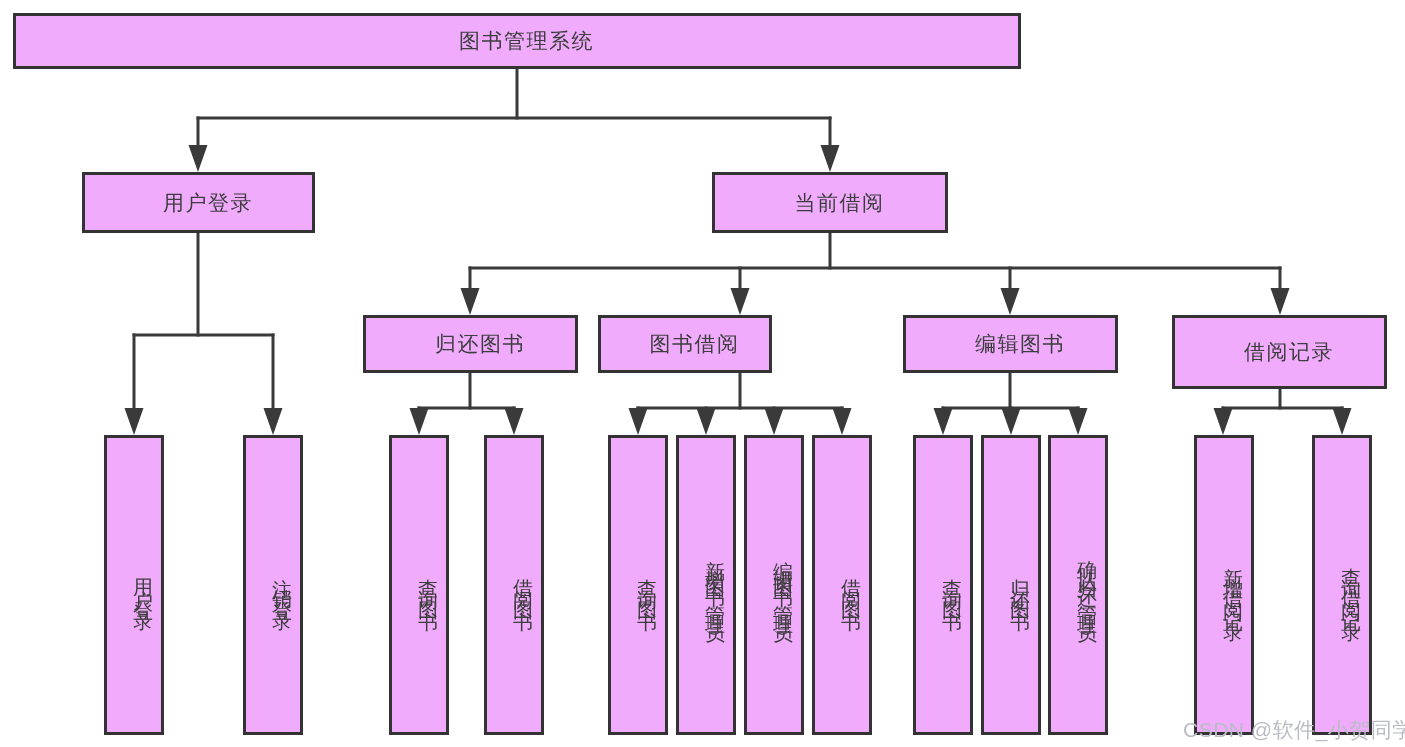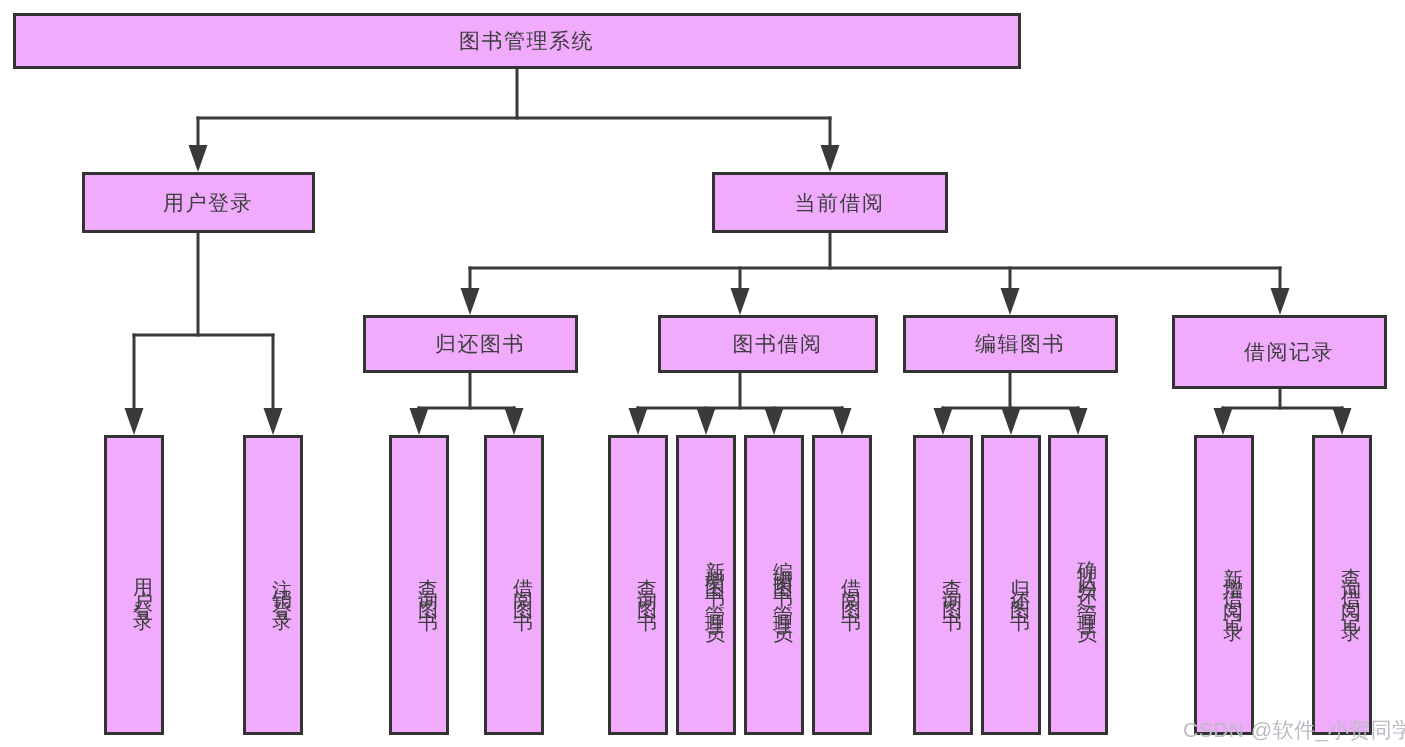--- a/index.html
+++ b/index.html
@@ -118,21 +118,21 @@
   <div class="node node-h" style="left:82px;top:172px;width:233px;height:61px">
     <span>用户登录</span>
   </div>
   <div class="node node-h" style="left:712px;top:172px;width:236px;height:61px">
     <span>当前借阅</span>
   </div>
 
   <div class="node node-h" style="left:363px;top:315px;width:215px;height:58px">
     <span>归还图书</span>
   </div>
-  <div class="node node-h" style="left:658px;top:315px;width:220px;height:58px">
+  <div class="node node-h" style="left:598px;top:315px;width:174px;height:58px">
     <span>图书借阅</span>
   </div>
   <div class="node node-h" style="left:903px;top:315px;width:215px;height:58px">
     <span>编辑图书</span>
   </div>
   <div class="node node-h" style="left:1172px;top:315px;width:215px;height:74px">
     <span>借阅记录</span>
   </div>
 
   <div class="node" style="left:104px;top:435px;width:60px;height:300px">

